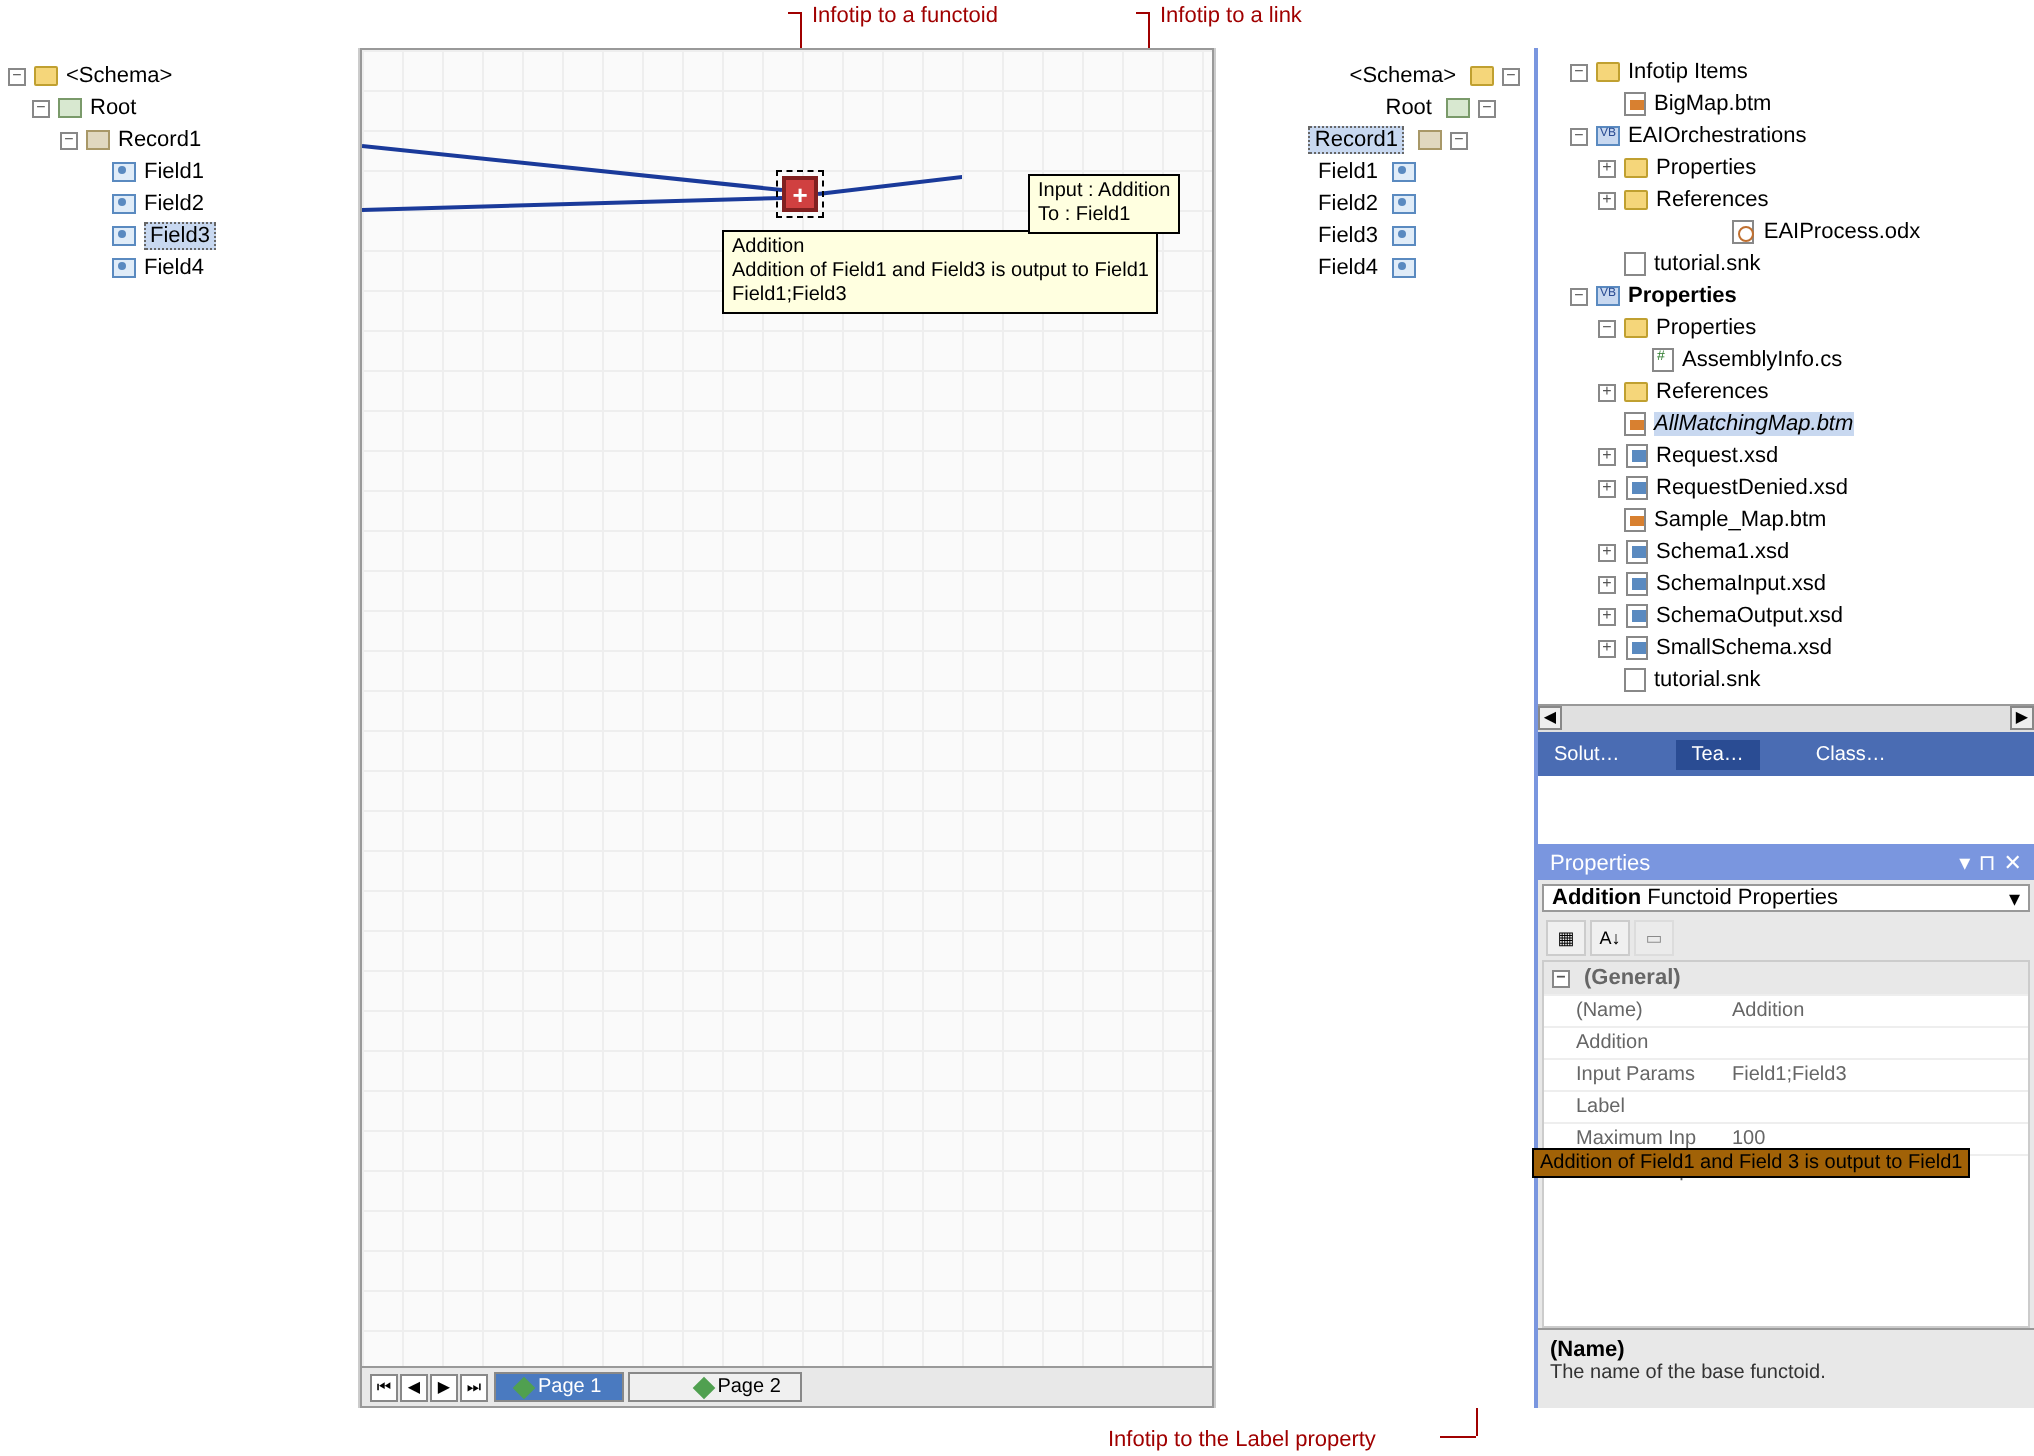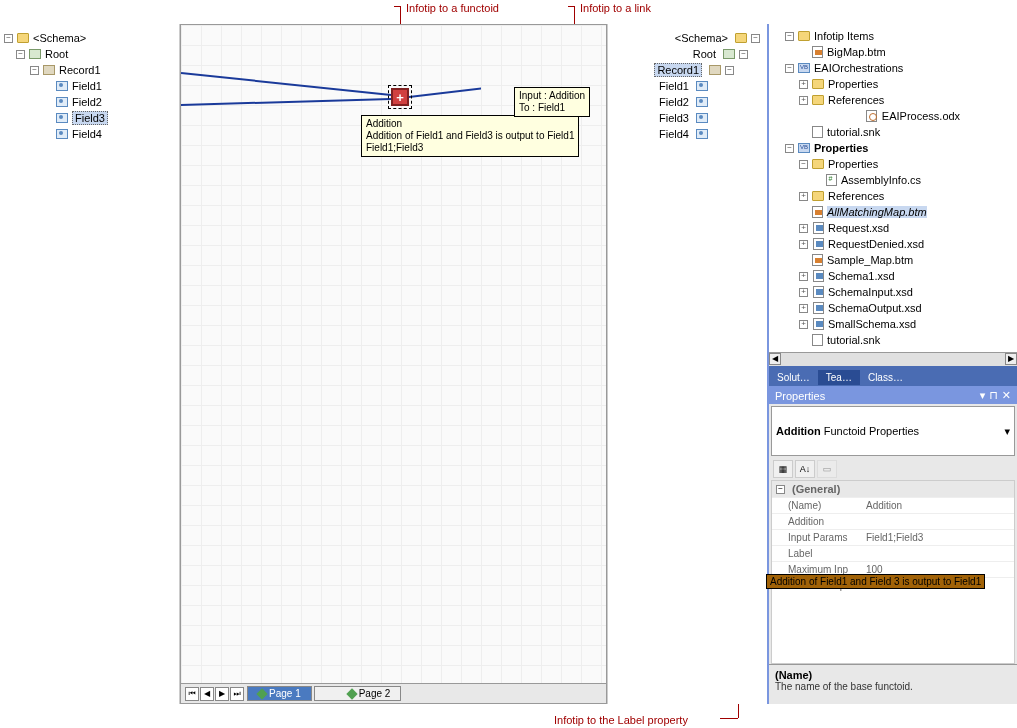--- a/index.html
+++ b/index.html
@@ -22,27 +22,27 @@
   background-size: 20px 20px; }
 .page-tabs { height: 20px; background: #e8e8e8; border-top: 1px solid #999; display: flex; align-items: center; padding: 0 4px; }
 
 
 .right-tree { width: 160px; background: #fff; border-left: 1px solid #ccc; padding: 6px 2px; }
 
 
 .right-panel { width: 250px; display: flex; flex-direction: column; border-left: 2px solid #7a96df; }
 .solution { flex: 1; background: #fff; overflow: hidden; position: relative; }
 .sol-scroll { height: 14px; background: #e0e0e0; border-top: 1px solid #999; position: relative; }
-.sol-tabs { height: 22px; background: #4a6cb3; display: flex; align-items: center; }
+.sol-tabs { height: 22px; background: #4a6cb3; display: flex; align-items: center; gap: 20px; }
 .sol-tab { padding: 2px 8px; font-size: 10px; color: #fff; display: flex; align-items: center; gap: 3px; }
 .sol-tab.active { background: #2a4c93; }
 
 .props { background: #e8e8e8; border-top: 1px solid #7a96df; }
 .props-header { background: #7a96df; color: #fff; padding: 2px 6px; font-size: 11px; display: flex; justify-content: space-between; align-items: center; }
-.props-sel { background: #fff; padding: 18px 4px; border: 1px solid #999; margin: 2px; font-size: 11px; }
+.props-sel { background: #fff; padding: 0 4px; border: 1px solid #999; margin: 2px; font-size: 11px; }
 .props-toolbar { padding: 2px 4px; display: flex; gap: 2px; }
 .props-tb-btn { width: 20px; height: 18px; border: 1px solid #ccc; background: #f0f0f0; display: flex; align-items: center; justify-content: center; font-size: 9px; }
 .props-grid { background: #fff; margin: 0 2px; border: 1px solid #ccc; }
 .props-cat { background: #e8e8e8; padding: 2px 4px; font-weight: bold; color: #666; display: flex; align-items: center; gap: 4px; }
 .props-row { display: flex; border-top: 1px solid #eee; }
 .props-name { width: 90px; padding: 2px 4px 2px 16px; color: #666; font-size: 10px; }
 .props-val { flex: 1; padding: 2px 4px; color: #666; font-size: 10px; overflow: hidden; white-space: nowrap; }
 .props-desc { background: #e8e8e8; padding: 4px 6px; border-top: 1px solid #999; min-height: 40px; }
 .props-desc-name { font-weight: bold; font-size: 11px; }
 .props-desc-text { font-size: 10px; color: #333; }

